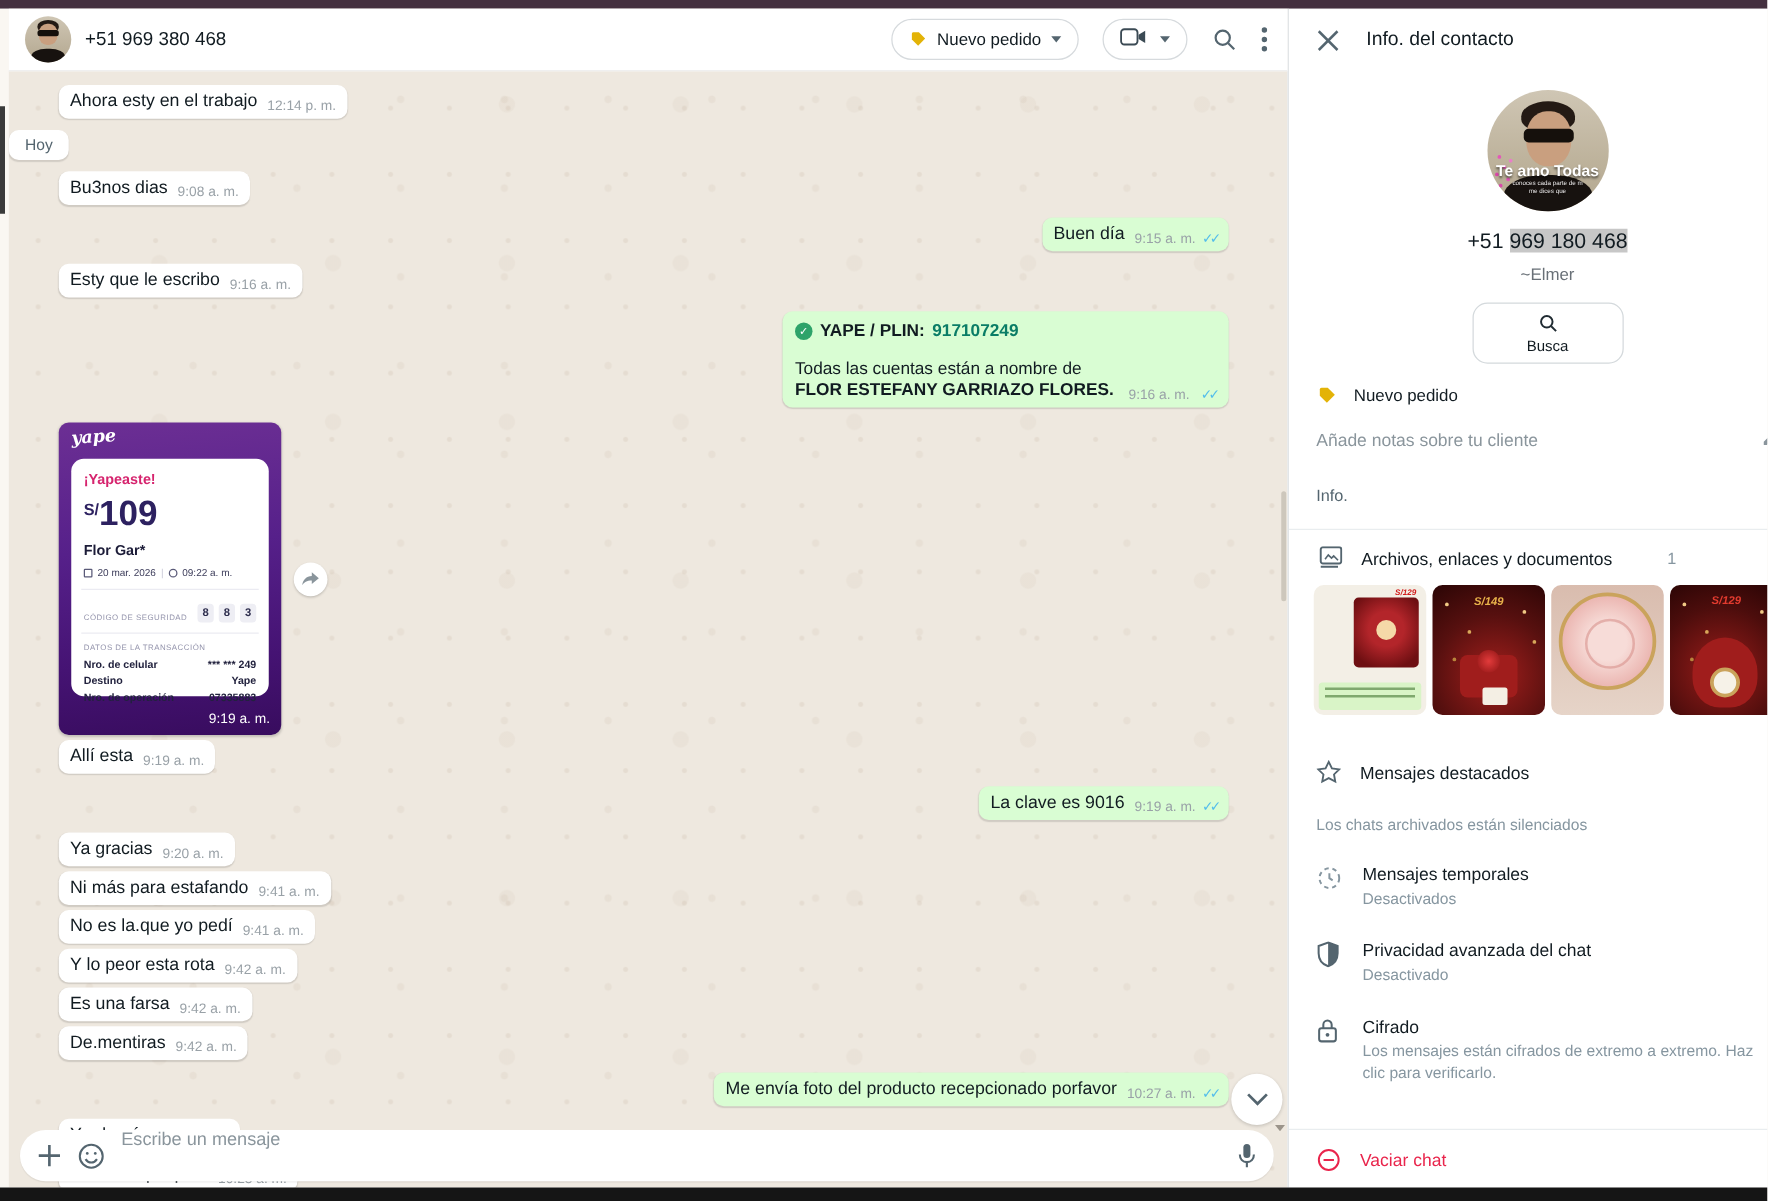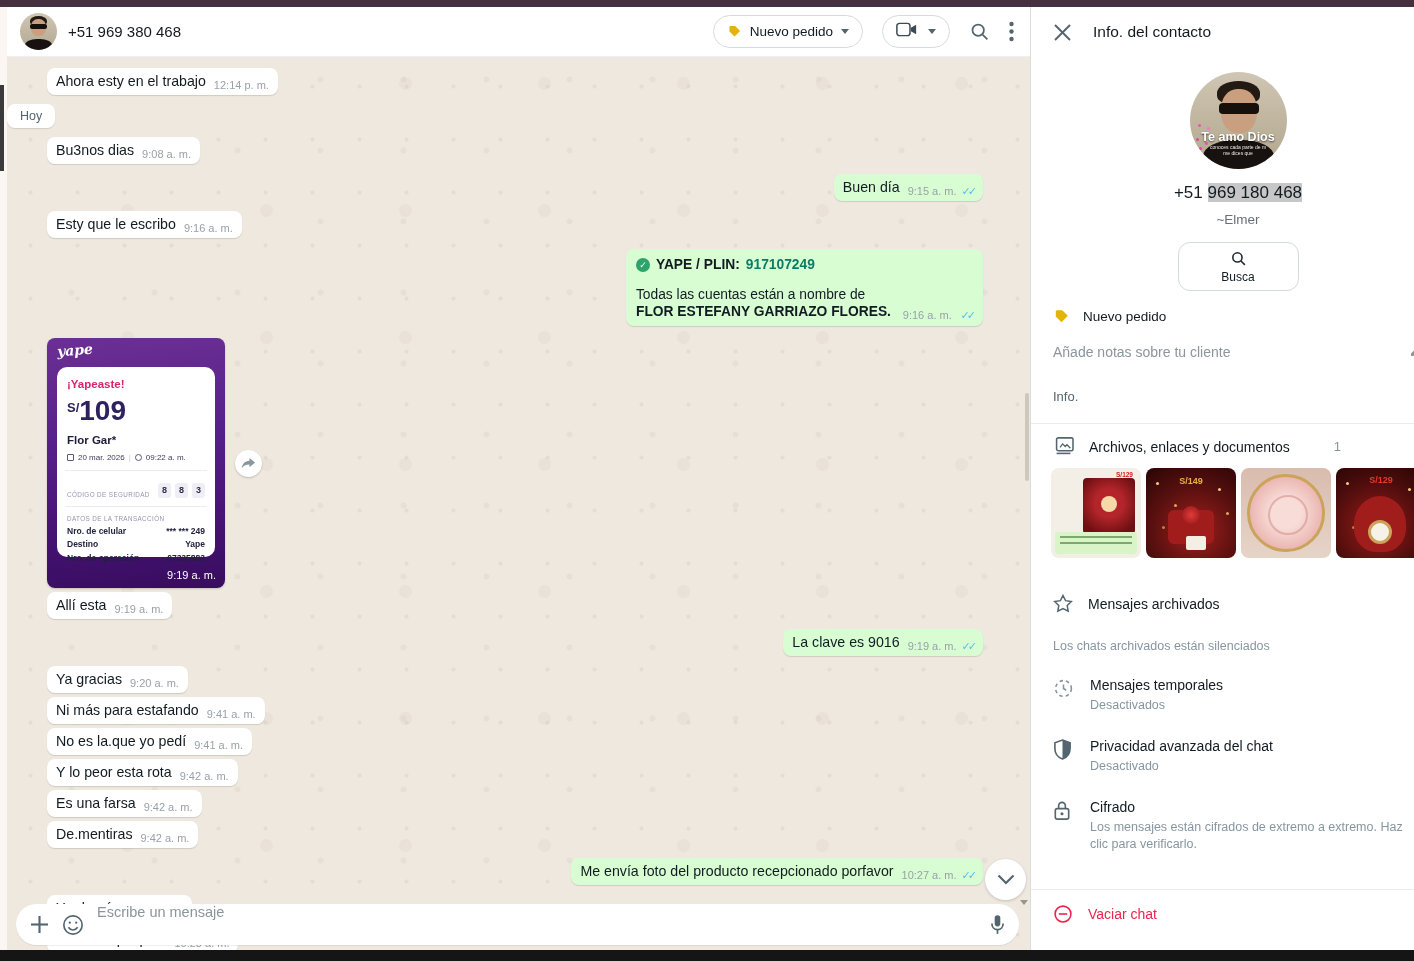--- a/index.html
+++ b/index.html
@@ -119,21 +119,21 @@
   .ip-notes { padding:19px 0 0 22px; font-size:14px; color:#8a959c; position:relative; cursor:text; }
   .pencil { position:absolute; right:20px; top:17px; }
   .ip-info { padding:29px 0 0 22px; font-size:13px; color:#54656f; }
   .ip-div { height:1px; background:#e9edef; margin-top:19px; }
 
   .ip-media-row { display:flex; align-items:center; gap:15px; padding:13px 0 9px 22px; position:relative; cursor:pointer; }
   .ip-media-title { font-size:14px; color:#111b21; }
   .ip-media-count { position:absolute; right:104px; font-size:13px; color:#8696a0; }
 
   .ip-thumbs { display:flex; gap:5px; padding-left:20px; margin-top:3px; }
-  .thumb { width:90px; height:90px; border-radius:8px; overflow:hidden; position:relative; flex-shrink:0; cursor:pointer; }
+  .thumb { width:90px; height:104px; border-radius:8px; overflow:hidden; position:relative; flex-shrink:0; cursor:pointer;font-style:italic; }
   .t1 { background:#f3efe6; }
   .t1-img { position:absolute; top:10px; right:6px; width:52px; height:56px; border-radius:4px; background:radial-gradient(circle at 50% 45%, #b3252a 0 35%, #6e0f12 80%); }
   .t1-img:after { content:""; position:absolute; top:18px; left:18px; width:16px; height:16px; border-radius:50%; background:#f5d9a8; }
   .t1-price { position:absolute; top:3px; right:8px; font-size:6.5px; font-weight:bold; color:#d21d1d; }
   .t1-bubble { position:absolute; left:4px; right:4px; bottom:4px; height:22px; border-radius:3px; background:#d9f4c7; }
   .t1-bubble i { display:block; height:2px; background:#7fa86e; margin:4px 5px 0; }
   .t2 { background:radial-gradient(circle at 55% 70%, #8a1a18 0 18%, #57100f 55%, #2a0505 100%); }
   .t2-price { position:absolute; top:8px; left:0; width:100%; text-align:center; font-size:9px; font-weight:bold; color:#e8b24a; }
   .t2-box { position:absolute; bottom:14px; left:22px; width:46px; height:34px; background:#a01d1c; border-radius:6px; }
   .t2-rose { position:absolute; bottom:34px; left:36px; width:18px; height:18px; border-radius:50%; background:radial-gradient(#e23b3b,#8e1414); }
@@ -376,21 +376,21 @@
           </span>
           <span class="ip-title">Info. del contacto</span>
         </div>
 
         <div class="big-avatar">
           <div class="ba-hair"></div>
           <div class="ba-face"></div>
           <div class="ba-glasses"></div>
           <div class="ba-shirt"></div>
           <div class="ba-dots"></div>
-          <div class="ba-cap">Te amo Dios</div>
+          <div class="ba-cap">Te amo Todas</div>
           <div class="ba-sub">
             <div>conoces cada parte de m</div>
             <div>me dices que</div>
           </div>
         </div>
 
         <div class="ip-phone"><span>+51 </span><span class="sel">969 180 468</span></div>
         <div class="ip-name">~Elmer</div>
 
         <div class="ip-actions">
@@ -458,21 +458,21 @@
             <div class="t4-dots"></div>
             <div class="t4-box"></div>
             <div class="t4-clock"></div>
           </div>
         </div>
 
         <div class="ip-star-row">
           <svg width="20" height="19" viewBox="0 0 24 23" fill="none" stroke="#54656f" stroke-width="1.8">
               <path d="M12 1.8l3.1 6.3 7 1-5 4.9 1.2 6.9-6.3-3.3-6.3 3.3 1.2-6.9-5-4.9 7-1z"></path>
             </svg>
-          <span>Mensajes archivados</span>
+          <span>Mensajes destacados</span>
         </div>
 
         <div class="ip-archived">Los chats archivados están silenciados</div>
 
         <div class="ip-setting">
           <span class="ips-icon">
             <svg width="21" height="21" viewBox="0 0 24 24" fill="none" stroke="#8696a0" stroke-width="1.8">
                 <circle cx="12" cy="12" r="9" stroke-dasharray="4 3.5"></circle>
                 <path d="M12 7.5V12l3 2" stroke="#8696a0"></path>
               </svg>

